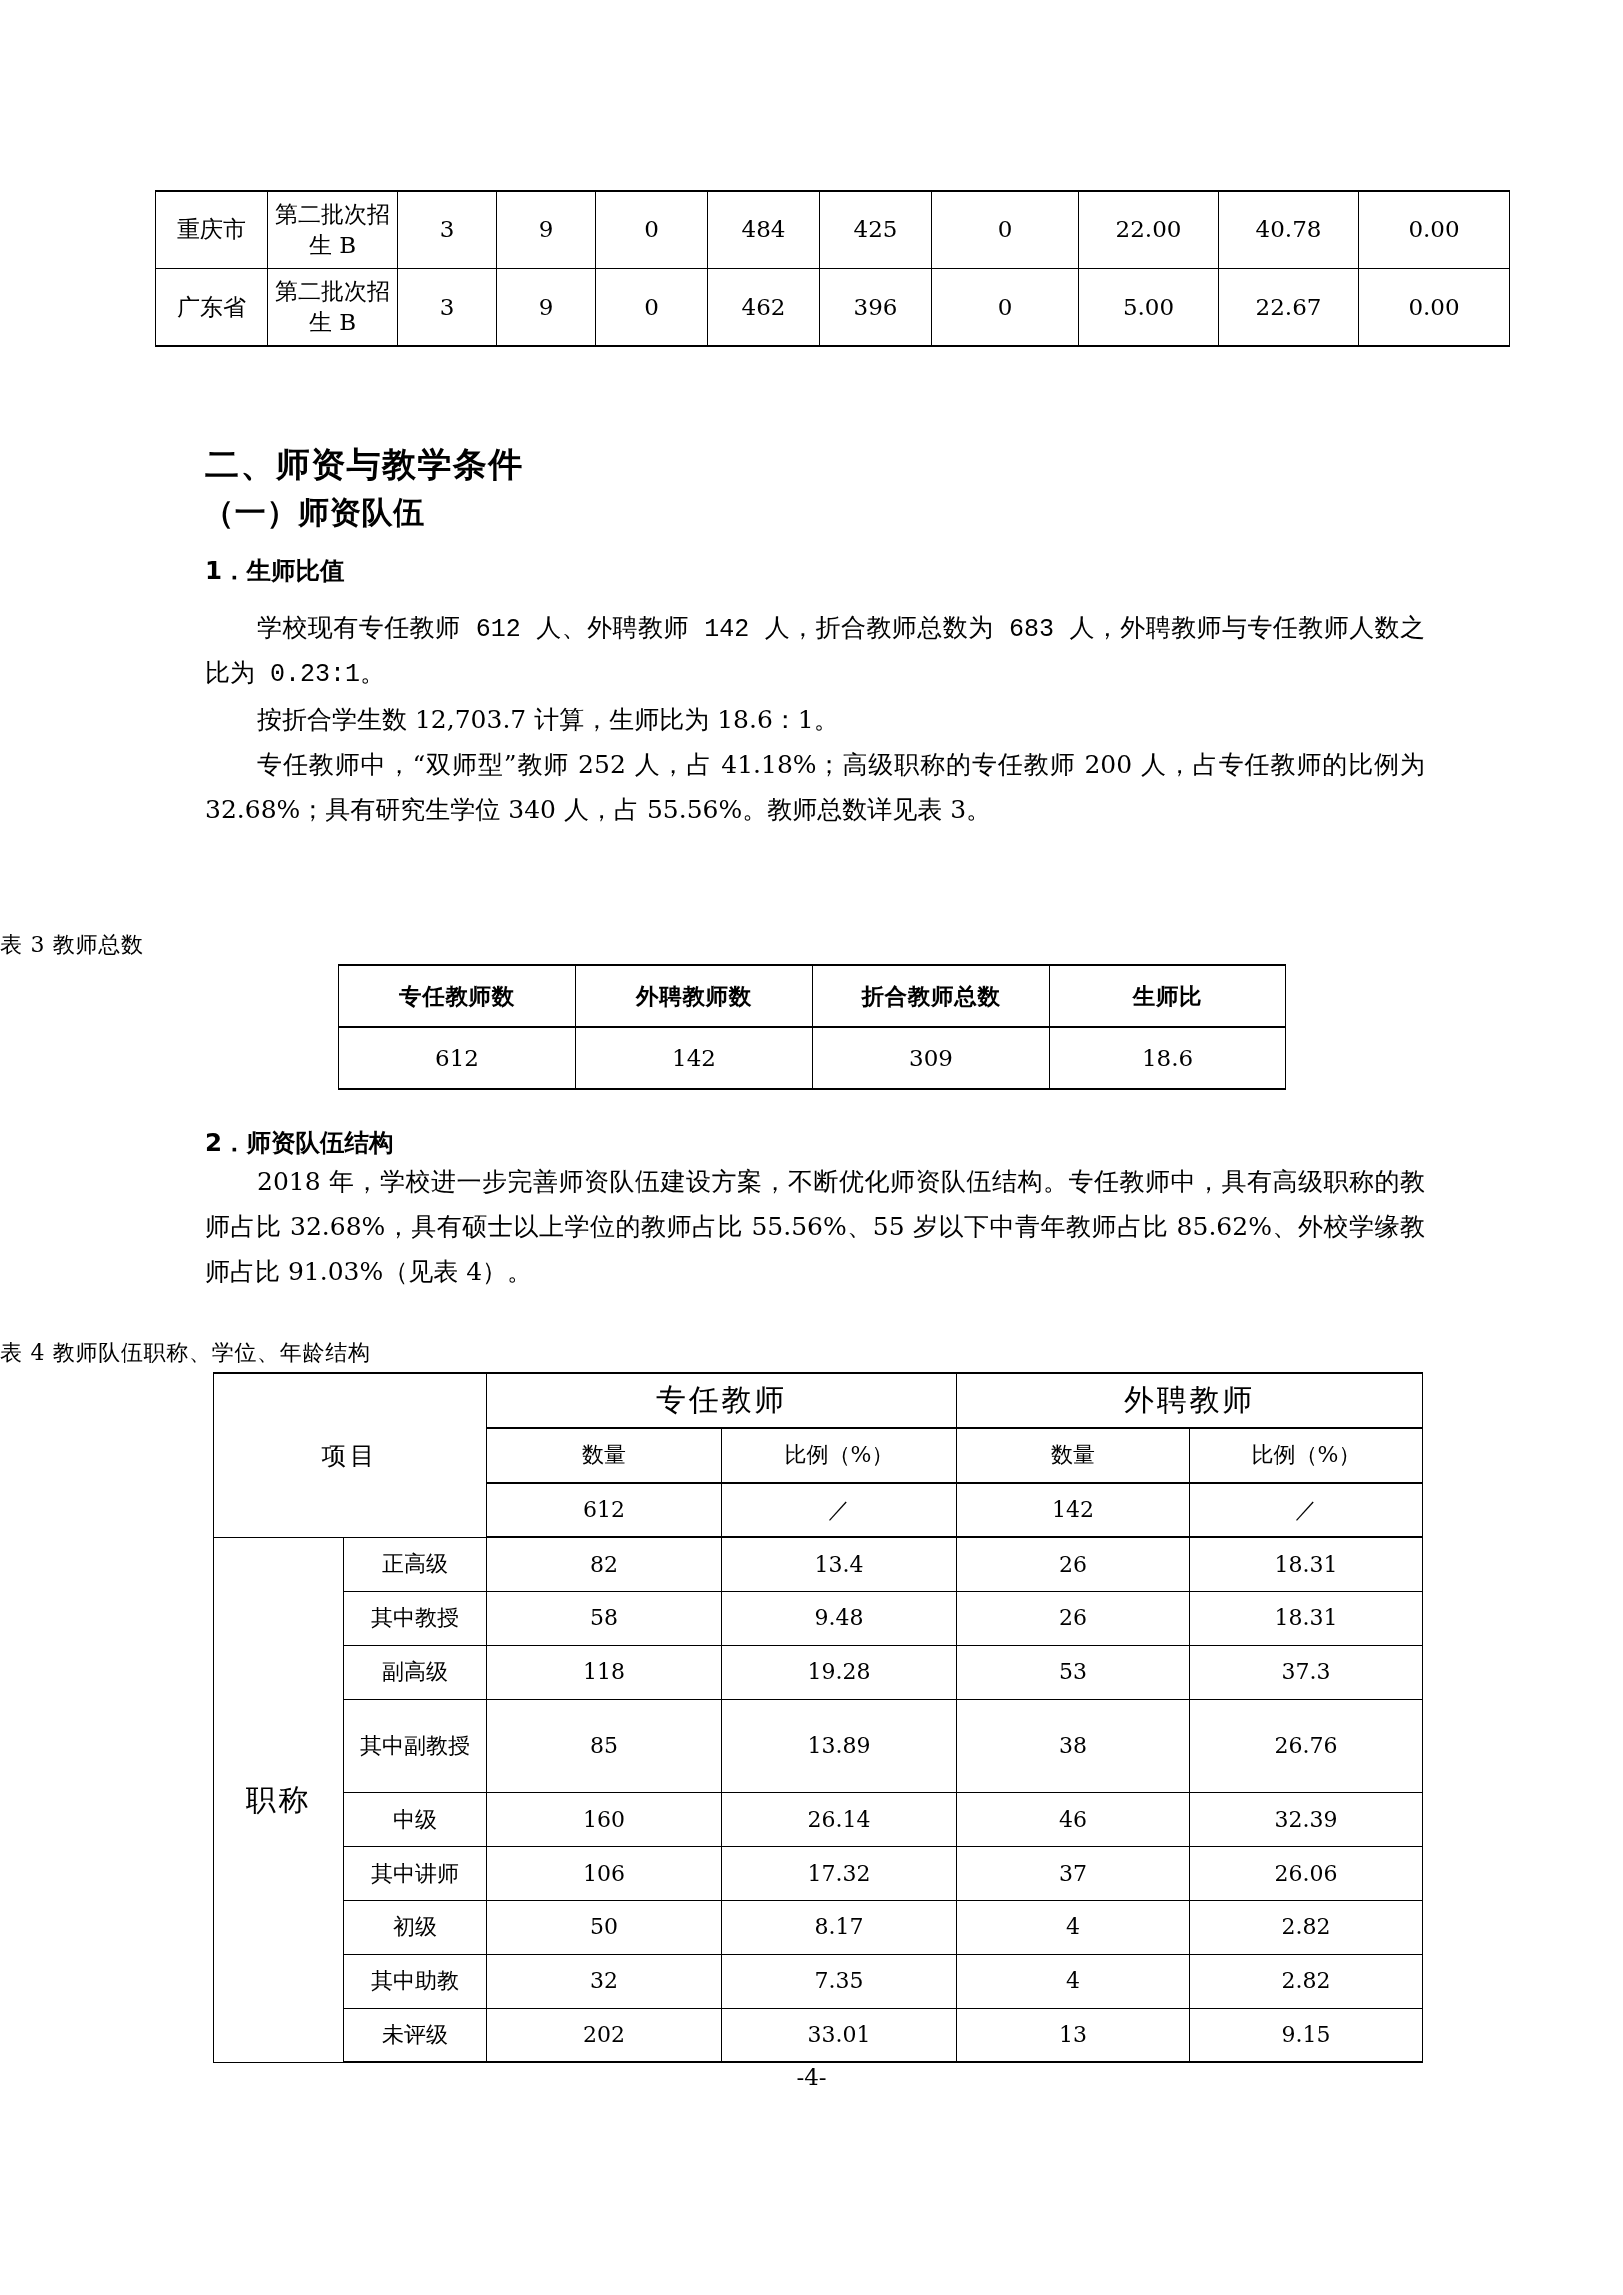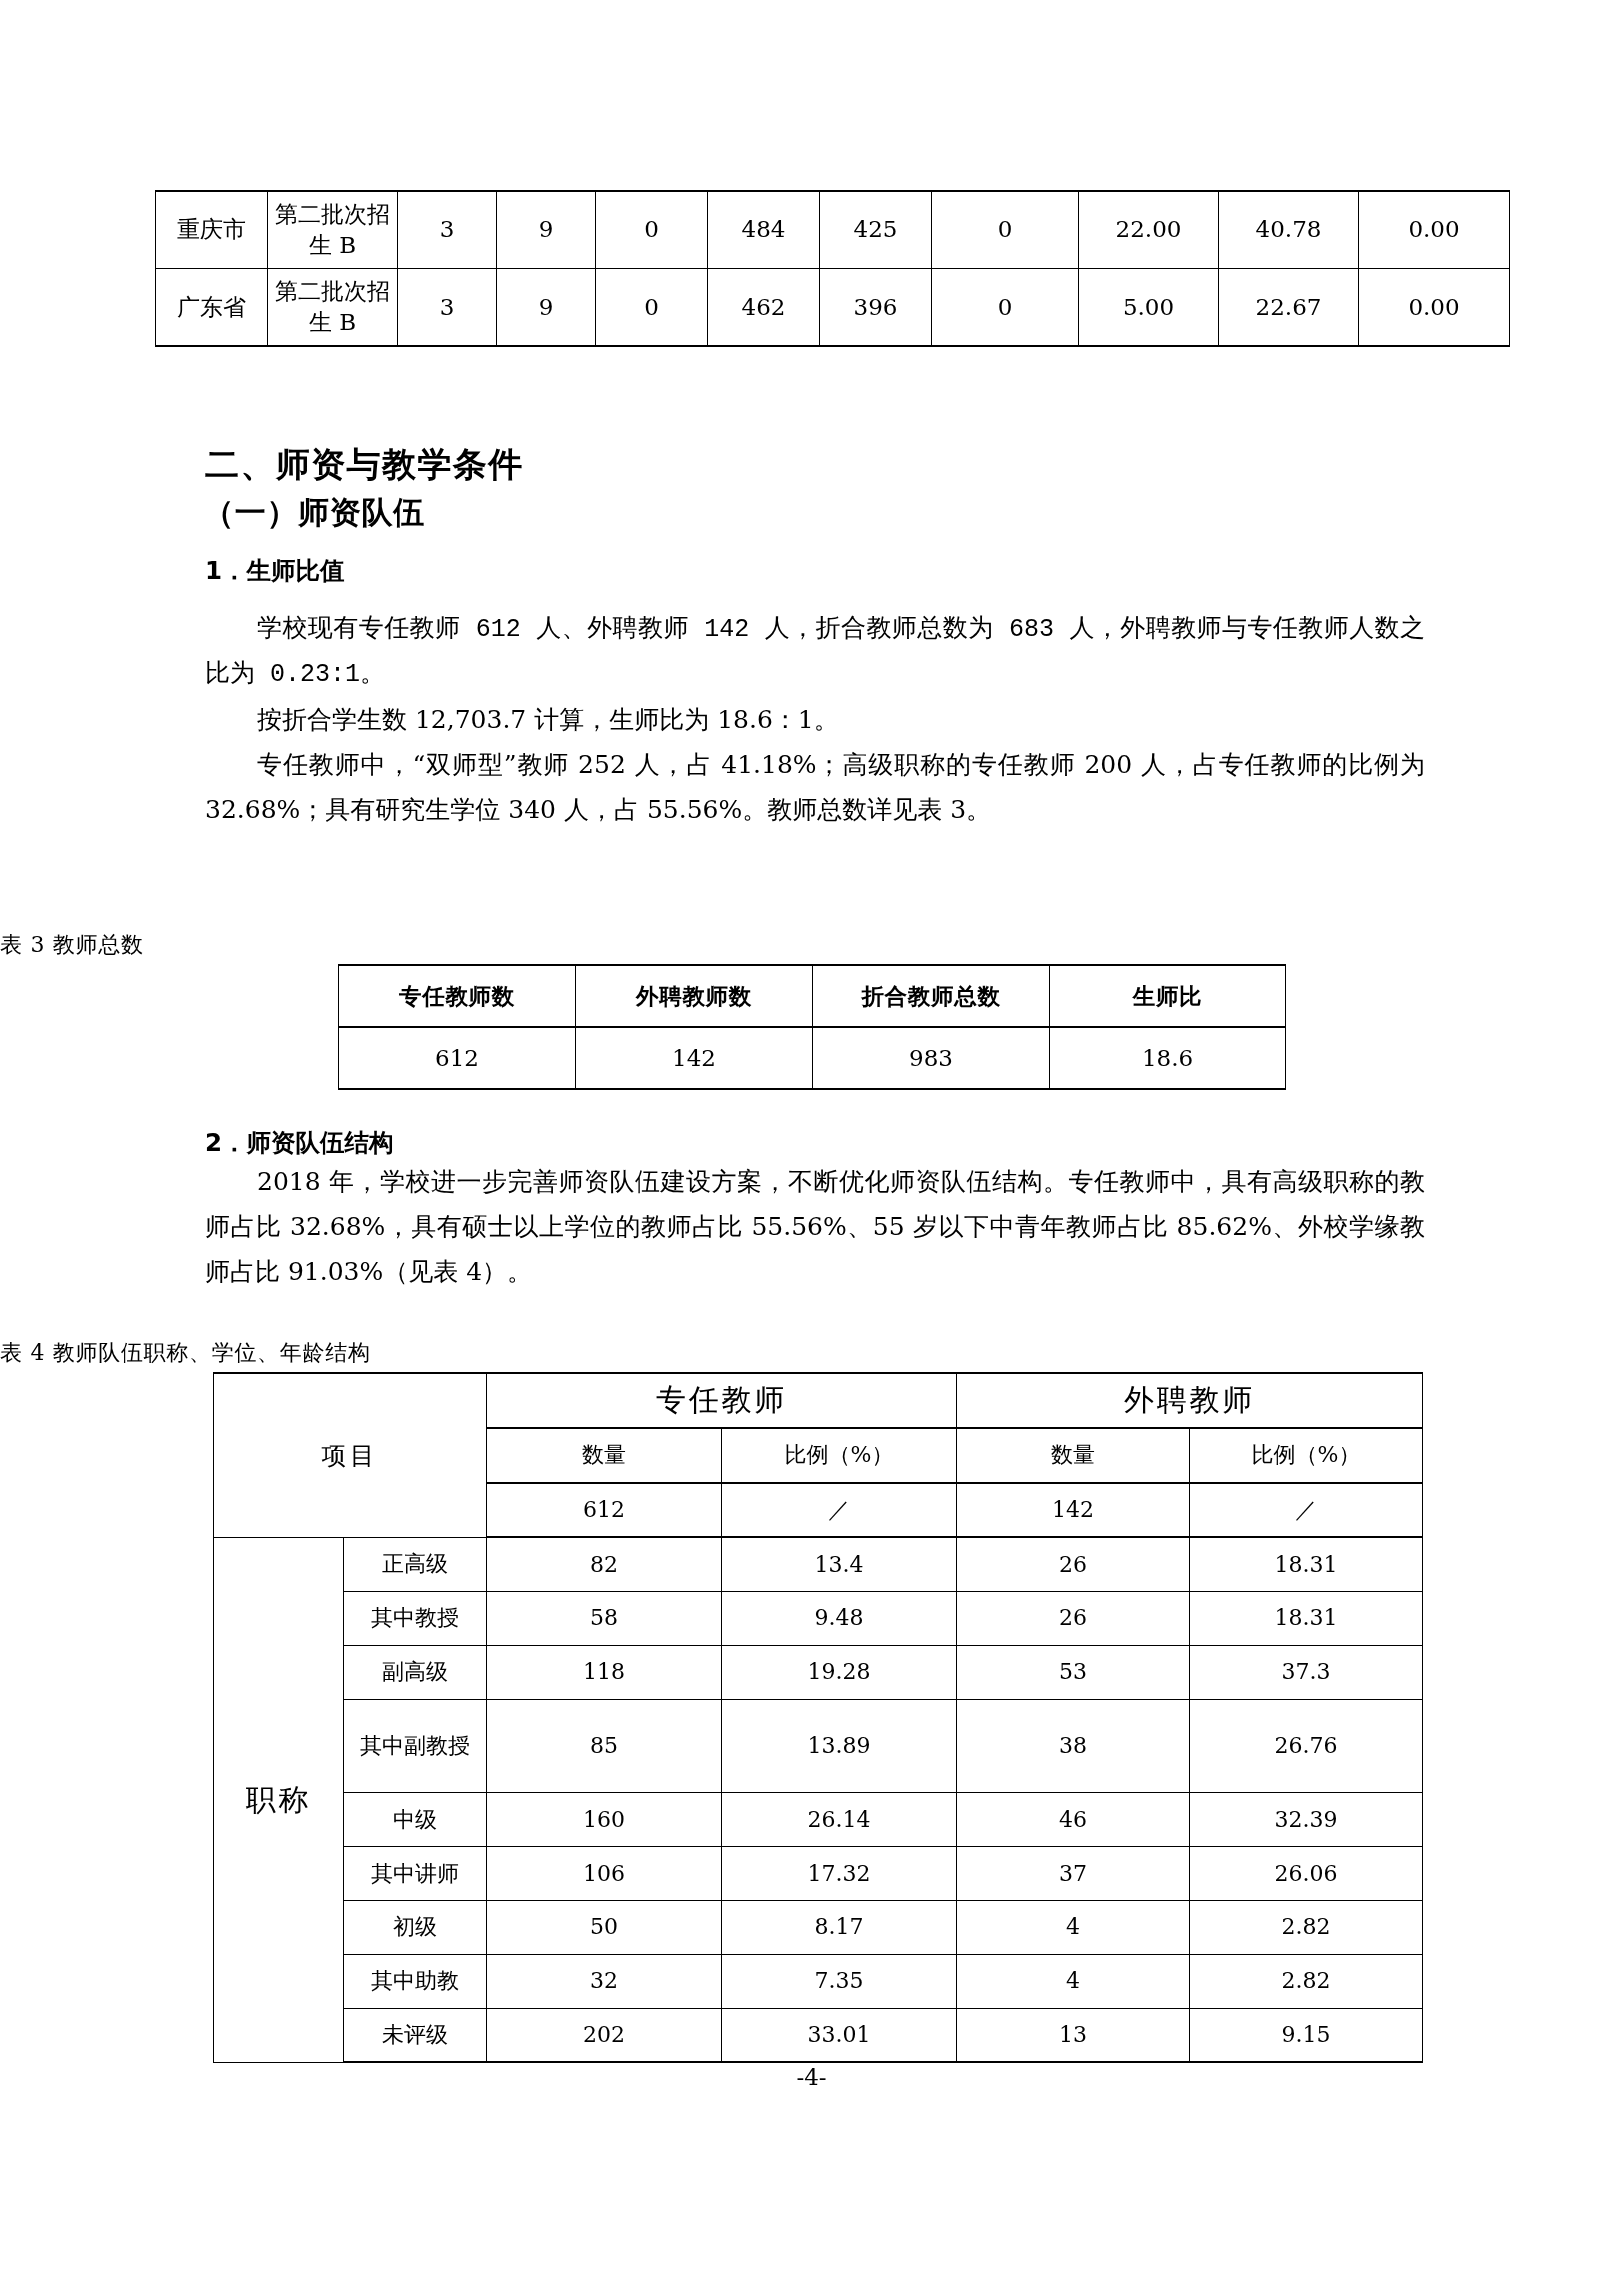--- a/index.html
+++ b/index.html
@@ -244,21 +244,21 @@
     <tbody>
       <tr>
         <td>专任教师数</td>
         <td>外聘教师数</td>
         <td>折合教师总数</td>
         <td>生师比</td>
       </tr>
       <tr>
         <td>612</td>
         <td>142</td>
-        <td>983</td>
+        <td>309</td>
         <td>18.6</td>
       </tr>
     </tbody>
   </table>
 
   <div class="h-num2">2．师资队伍结构</div>
   <div class="para p2b">2018 年，学校进一步完善师资队伍建设方案，不断优化师资队伍结构。专任教师中，具有高级职称的教师占比 32.68%，具有硕士以上学位的教师占比 55.56%、55 岁以下中青年教师占比 85.62%、外校学缘教师占比 91.03%（见表 4）。</div>
 
   <div class="caption cap4">表 4  教师队伍职称、学位、年龄结构</div>
   <table class="tbl4">

